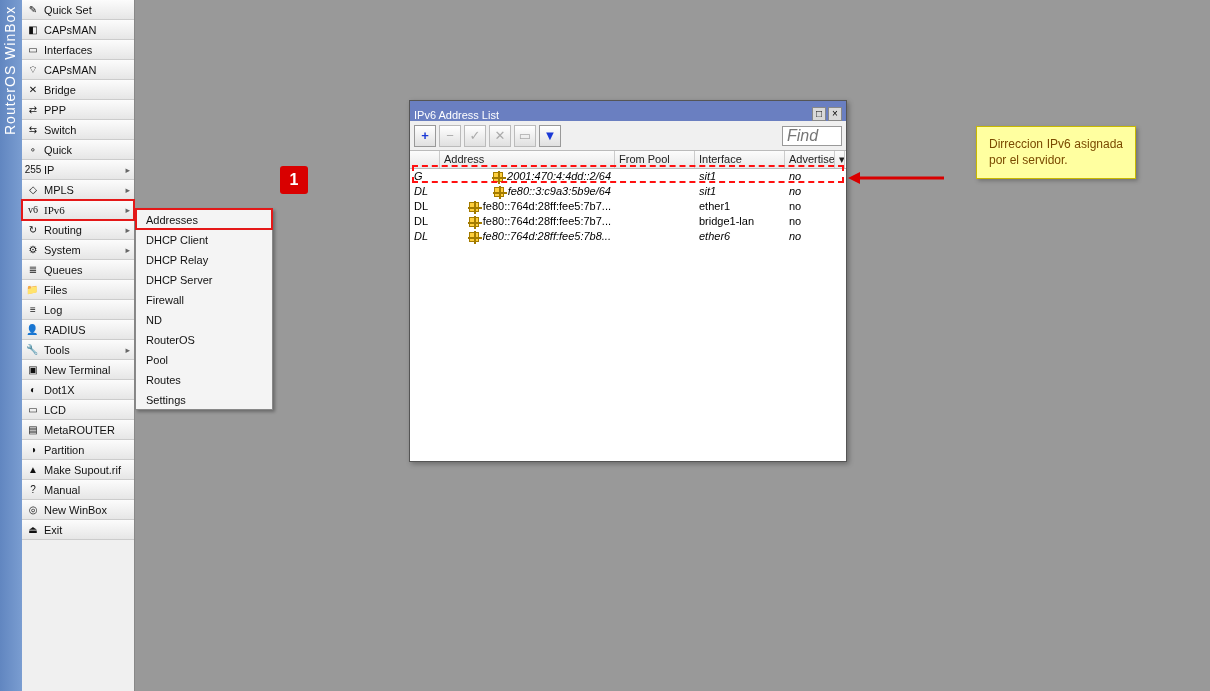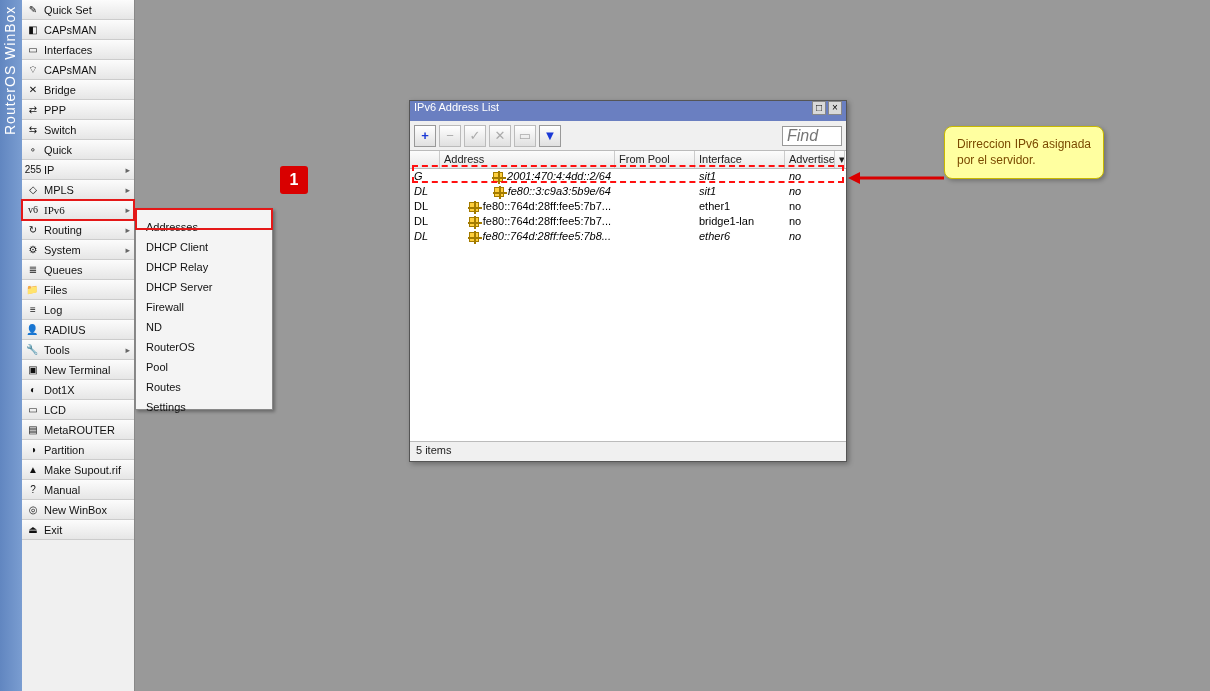--- a/index.html
+++ b/index.html
@@ -77,21 +77,21 @@
     top: 208px;
     width: 138px;
     background: #f4f4f4;
     border: 1px solid #888;
     box-shadow: 2px 2px 3px rgba(0,0,0,.3);
     z-index: 10;
   }
   .submenu-item {
     height: 20px;
     line-height: 20px;
-    padding: 8px 10px;
+    padding: 1px 10px;
     color: #111;
   }
   .submenu-item.highlight {
     outline: 2px solid #e41818;
     outline-offset: -1px;
   }
   
   .callout-num {
     position: absolute;
     left: 280px;
@@ -120,21 +120,21 @@
     box-shadow: 2px 2px 5px rgba(0,0,0,.3);
     display:flex;
     flex-direction: column;
     z-index: 5;
   }
   .titlebar {
     height: 20px;
     background: #6a7fc1;
     color: #fff;
     display:flex;
-    align-items:flex-start;
+    align-items:flex-end;
     padding: 0 4px;
     font-size: 11px;
   }
   .titlebar .spacer { flex: 1; }
   .titlebar .tbtn {
     width: 14px; height: 14px;
     background: #d9d9d9;
     color: #000;
     font-size: 10px;
     line-height: 12px;
@@ -254,26 +254,26 @@
     left: 846px;
     top: 168px;
     width: 100px;
     height: 20px;
     z-index: 30;
     pointer-events:none;
   }
   
   .anno {
     position:absolute;
-    left: 944px;
+    left: 976px;
     top: 126px;
     width: 160px;
     background: #ffffa0;
     border: 1px solid #c8b800;
-    border-radius: 8px;
+    border-radius: 0;
     box-shadow: 2px 2px 4px rgba(0,0,0,.25);
     padding: 10px 12px;
     color: #7a4a00;
     font-size: 12px;
     z-index: 30;
     line-height: 1.3;
     text-align: justify;
   }
 </style>
 </head>
@@ -486,21 +486,20 @@
           <div class="td col-addr">
             <span class="row-icon"></span>
             <span>fe80::764d:28ff:fee5:7b8...</span>
           </div>
           <div class="td col-pool"></div>
           <div class="td col-if">ether6</div>
           <div class="td col-adv">no</div>
         </div>
       </div>
   </div>
-  <div class="status">5 items</div>
 </div>
 
 <div class="row-highlight"></div>
 
 <svg class="anno-arrow" viewBox="0 0 100 20">
   <line x1="10" y1="10" x2="98" y2="10" stroke="#d90000" stroke-width="3"></line>
   <polygon points="2,10 14,4 14,16" fill="#d90000"></polygon>
 </svg>
 
 <div class="anno">Dirreccion IPv6 asignada por el servidor.</div>

